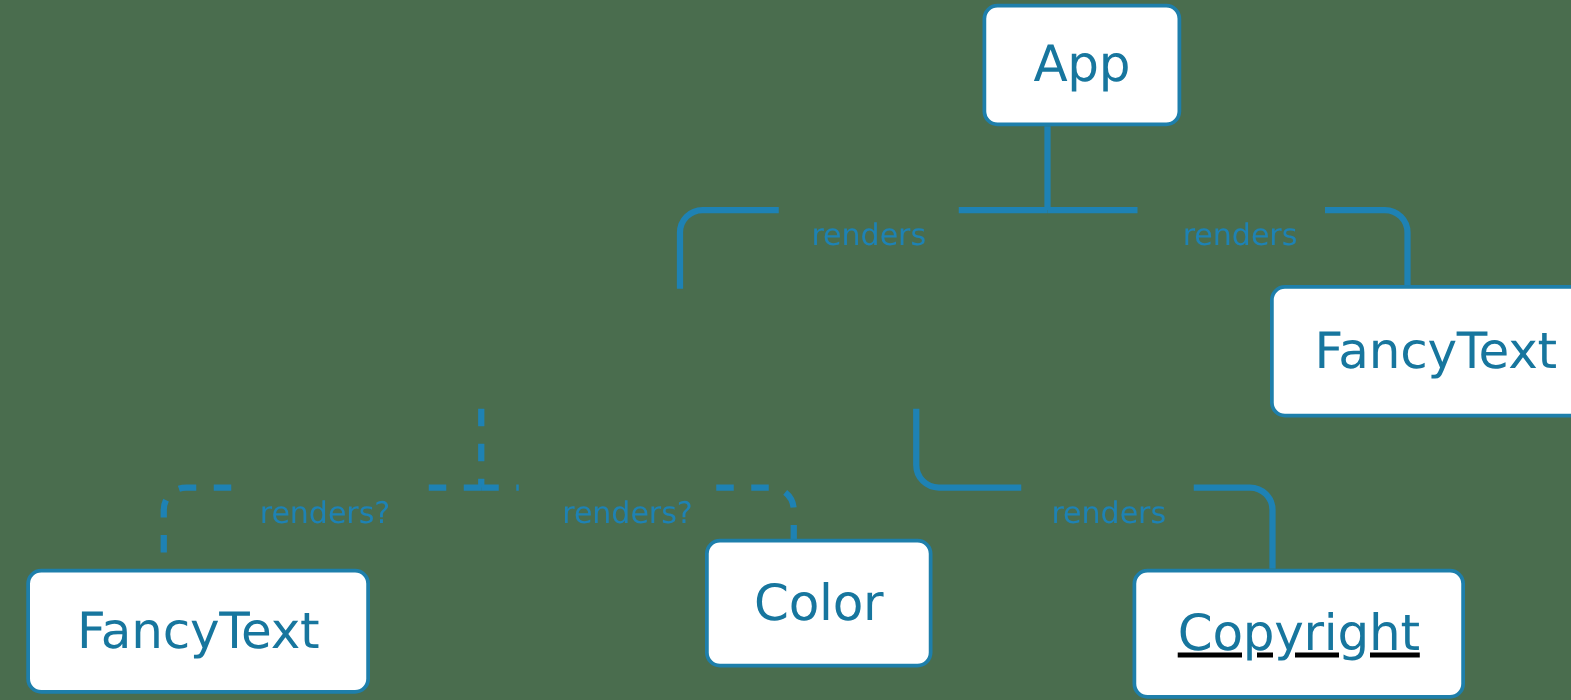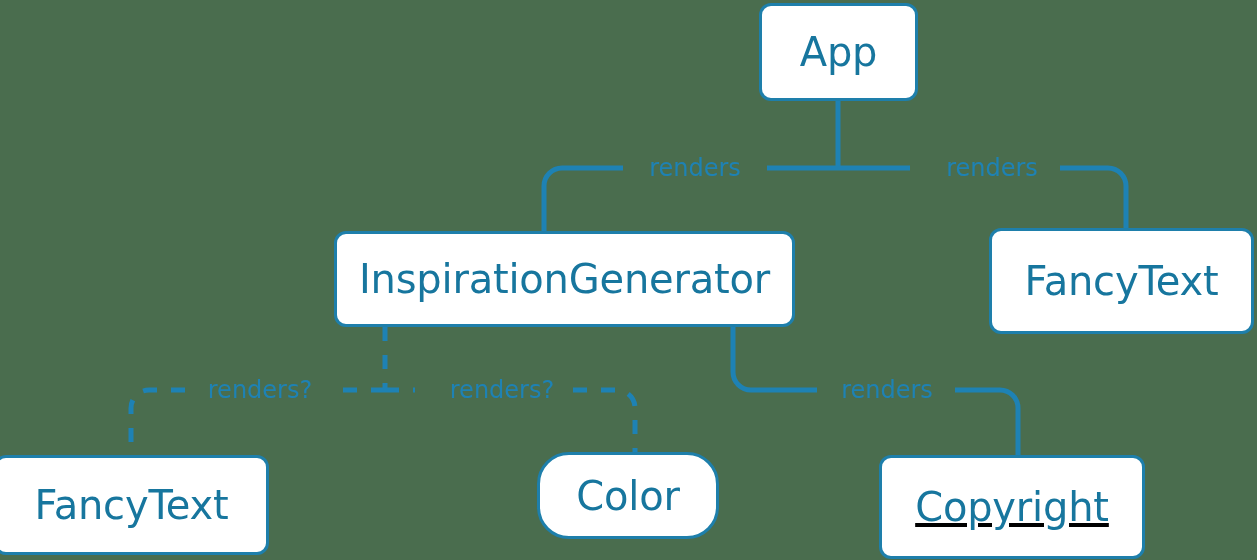--- a/index.html
+++ b/index.html
@@ -28,46 +28,48 @@
   .node {
     position: absolute;
     box-sizing: border-box;
     background: #ffffff;
     border: 3px solid #1e7fab;
     border-radius: 12px;
     display: flex;
     align-items: center;
     justify-content: center;
     z-index: 2;
+    margin-left: 27px;
   }
   .node-label {
     color: #17769e;
     font-size: 40px;
     font-weight: 400;
     letter-spacing: -0.2px;
     white-space: nowrap;
     line-height: 1;
   }
   .edge-label {
     position: absolute;
     color: #1e82b4;
     font-size: 24px;
     font-weight: 500;
     white-space: nowrap;
     z-index: 3;
     line-height: 1;
     text-align: center;
+    margin-top: 20px;
   }
 
   
   #node-app          { left: 759px; top: 3px;   width: 159px; height: 98px; }
   #node-inspiration  { left: 334px; top: 231px; width: 461px; height: 96px; }
   #node-fancytext-r  { left: 989px; top: 228px; width: 265px; height: 106px; }
   #node-fancytext-b  { left: -6px;  top: 455px; width: 275px; height: 100px; }
-  #node-color        { left: 537px; top: 452px; width: 182px; height: 87px; border-radius: 32px; }
+  #node-color        { left: 537px; top: 431px; width: 182px; height: 103px; }
   #node-copyright    { left: 879px; top: 455px; width: 266px; height: 104px; text-decoration: underline; }
 </style>
 </head>
 <body>
 
 <div id="diagram-root">
 
   <svg id="edge-layer" viewBox="0 0 1257 560" width="1257" height="560" xmlns="http://www.w3.org/2000/svg">
     <g fill="none" stroke="#1e82b4" stroke-width="5" stroke-linecap="butt">
 
@@ -92,23 +94,20 @@
 
       <path d="M 385 390 L 415 390"></path>
       <path d="M 573 390 L 617 390 A 18 18 0 0 1 635 408 L 635 452"></path>
     </g>
   </svg>
 
   <div class="node" id="node-app">
     <span class="node-label">App</span>
   </div>
 
-  <div class="node" id="node-inspiration">
-    <span class="node-label">InspirationGenerator</span>
-  </div>
 
   <div class="node" id="node-fancytext-r">
     <span class="node-label">FancyText</span>
   </div>
 
   <div class="node" id="node-fancytext-b">
     <span class="node-label">FancyText</span>
   </div>
 
   <div class="node" id="node-color">

